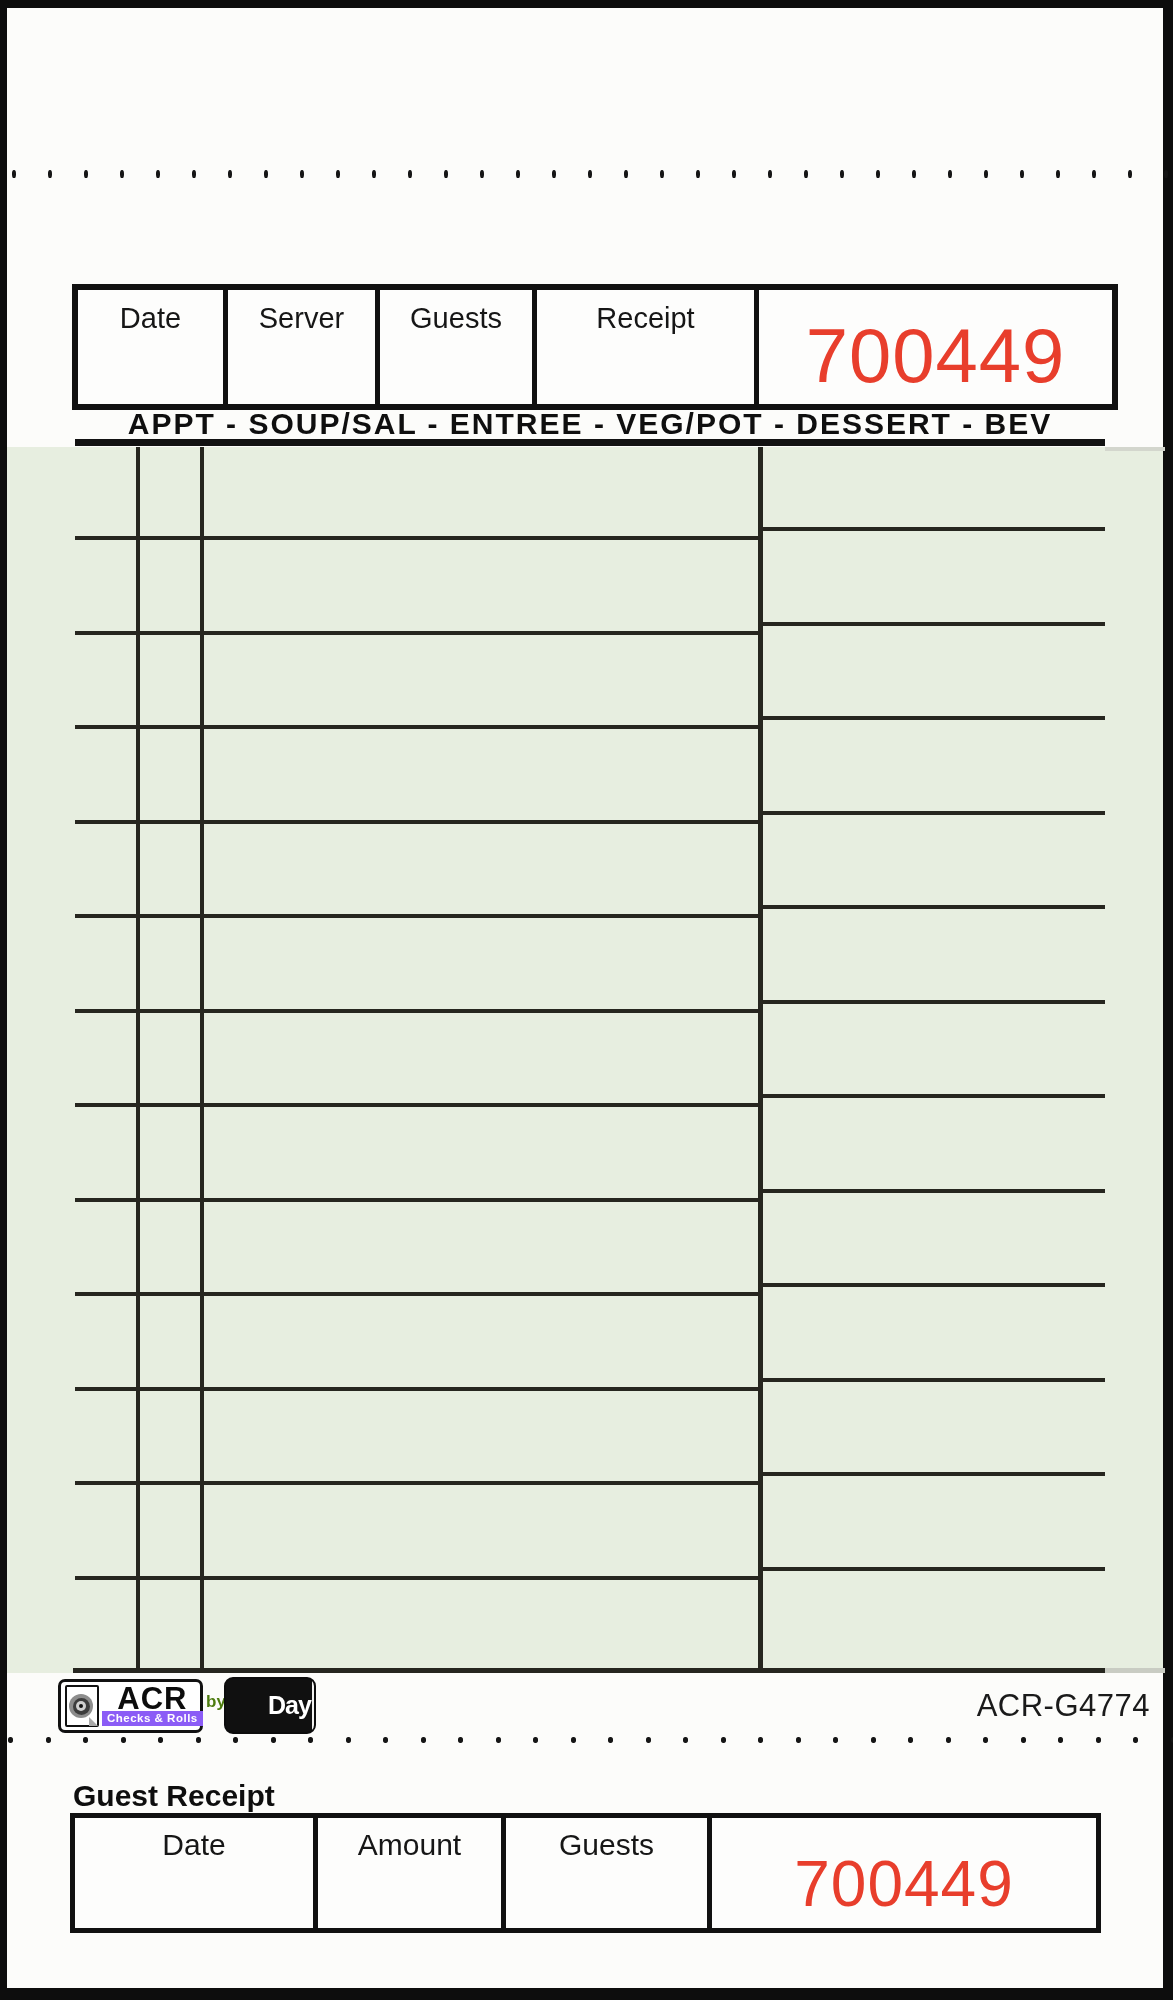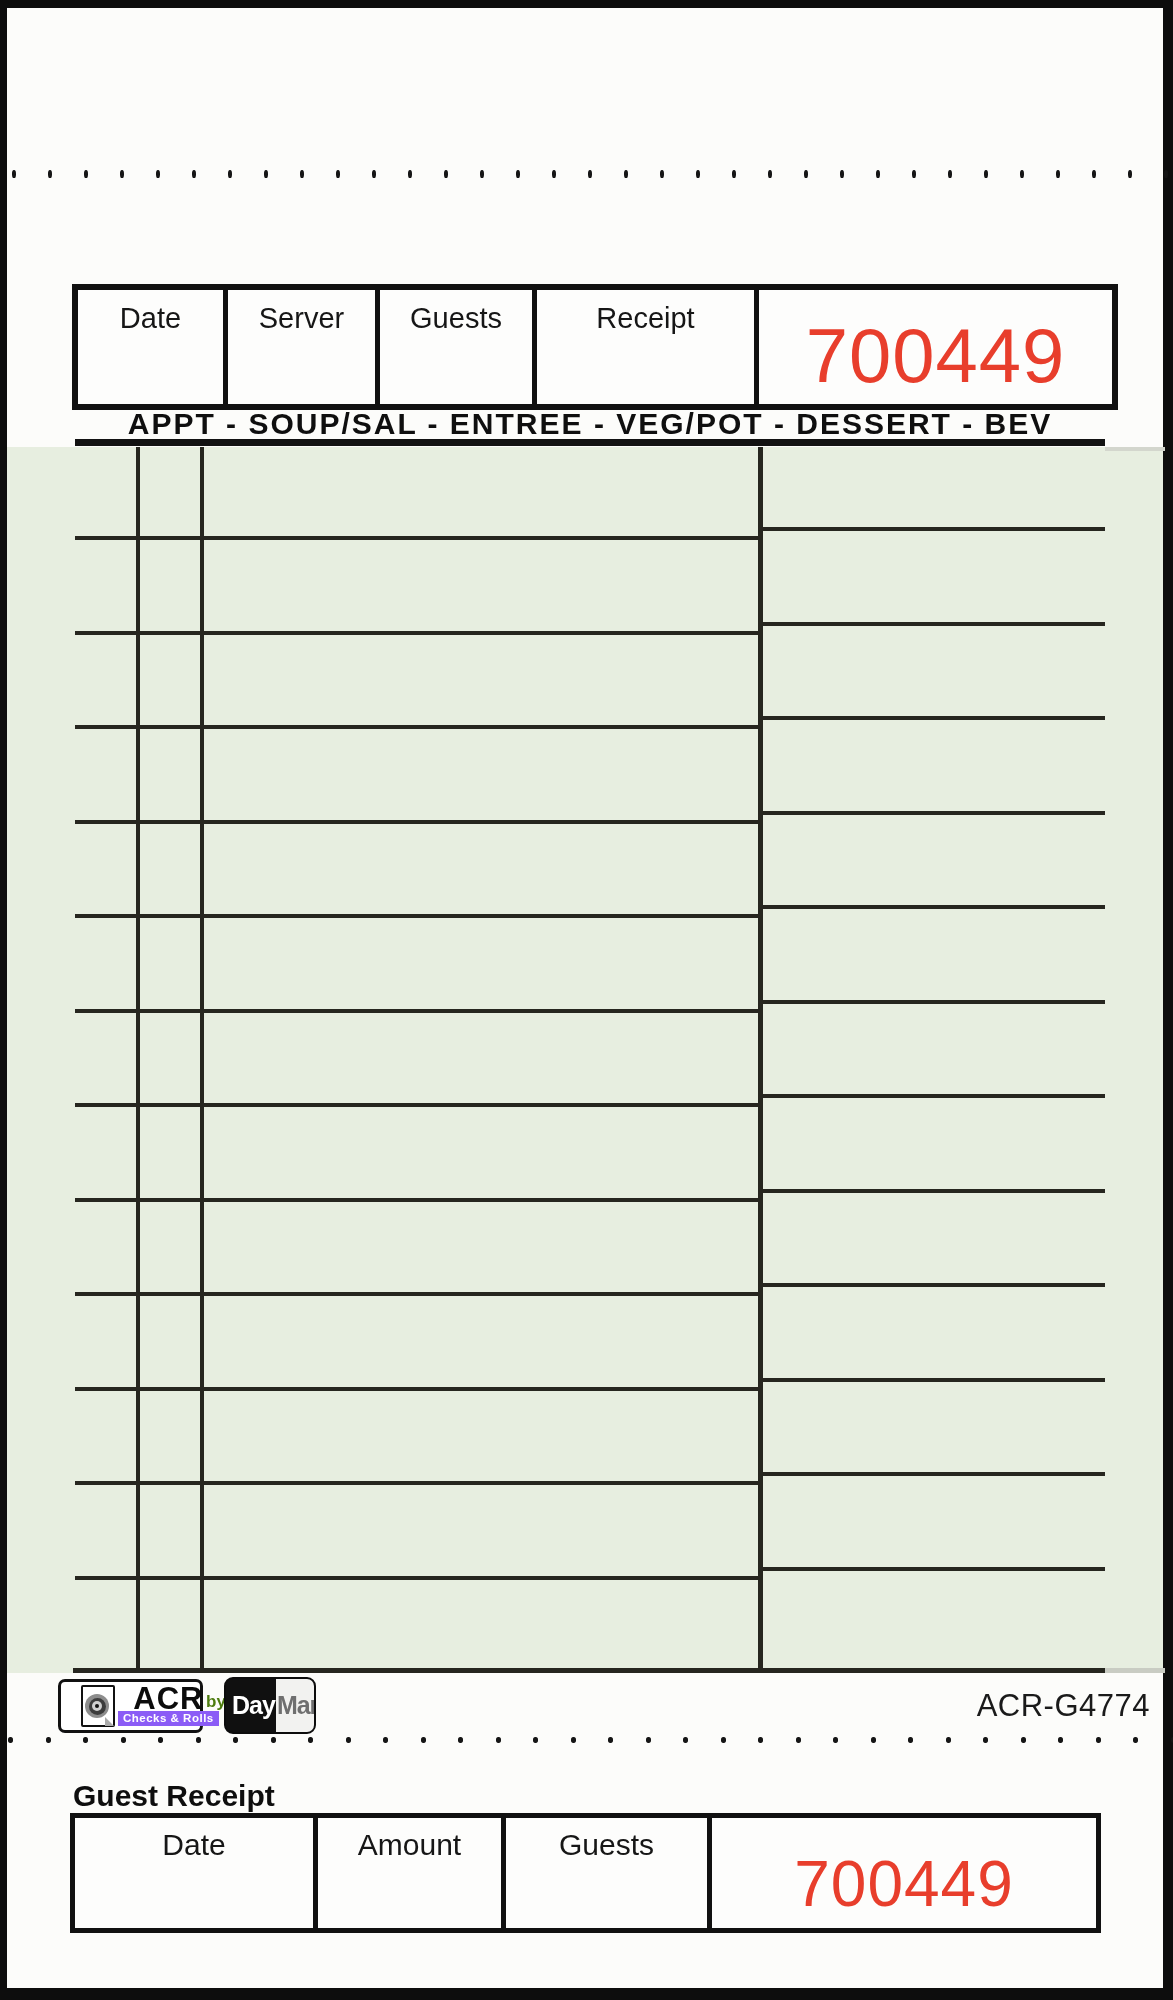--- a/index.html
+++ b/index.html
@@ -46,21 +46,21 @@
   .gl.v3{left:751px;top:0;width:5px;height:1226px;}
   .gl.h{height:4px;}
   .gl.bottomline{left:66px;top:1221px;width:1032px;height:5px;}
   .gl.gray-top{left:1098px;top:0px;width:60px;height:4px;background:#d3d6cd;}
   .gl.gray-bottom{left:1098px;top:1221px;width:60px;height:5px;background:#c9ccc3;}
 
   
   .acr-box{
     position:absolute;left:58px;top:1679px;width:145px;height:54px;
     border:3px solid #111;border-radius:7px;background:#fff;box-sizing:border-box;
-    display:flex;align-items:center;padding:2px 20px;
+    display:flex;align-items:center;padding:2px 4px;
   }
   .roll-icon{position:relative;width:34px;height:42px;background:#fff;border:2px solid #111;
     border-radius:2px;box-sizing:border-box;flex:0 0 auto;}
   .roll-icon .ring1{position:absolute;left:2px;top:7px;width:24px;height:24px;border-radius:50%;
     background:#8d8d8d;display:flex;align-items:center;justify-content:center;}
   .roll-icon .ring2{width:17px;height:17px;border-radius:50%;background:#3c3c3c;
     display:flex;align-items:center;justify-content:center;}
   .roll-icon .ring3{width:10px;height:10px;border-radius:50%;background:#cfcfcf;
     display:flex;align-items:center;justify-content:center;}
   .roll-icon .ring4{width:4px;height:4px;border-radius:50%;background:#111;}
@@ -68,20 +68,21 @@
     border-left:9px solid #aaa;border-top:9px solid transparent;}
   .acr-text{margin-left:3px;display:flex;flex-direction:column;align-items:center;}
   .acr-word{font-size:31px;font-weight:800;letter-spacing:1px;line-height:25px;color:#0c0c0c;}
   .acr-tagline{background:#8b5cf6;color:#fff;font-size:11.5px;font-weight:bold;
     padding:1px 5px 2px;letter-spacing:.5px;white-space:nowrap;}
   .by-label{position:absolute;left:206px;top:1692px;font-size:17px;font-weight:bold;color:#4d7c0f;}
   .daymark-box{
     position:absolute;left:224px;top:1677px;width:92px;height:57px;background:#101010;
     border-radius:9px;box-sizing:border-box;display:flex;align-items:center;overflow:hidden;
     border:2px solid #0c0c0c;
+    padding-left:36px;
   }
   .dm-day{flex:0 0 auto;color:#fff;font-size:25px;font-weight:800;padding:0 1px 0 6px;letter-spacing:-1px;}
   .dm-mark-wrap{flex:1;align-self:stretch;background:#f2f2f0;display:flex;align-items:center;
     border-radius:0 7px 7px 0;position:relative;}
   .dm-mark{color:#6f6f6f;font-size:25px;font-weight:800;letter-spacing:-1px;padding-left:1px;}
   .sku{position:absolute;left:900px;top:1688px;width:250px;text-align:right;
     font-size:31px;color:#1a1a1a;letter-spacing:.5px;}
 
   
   .receipt-title{position:absolute;left:73px;top:1779px;font-size:30px;font-weight:bold;color:#0e0e0e;}

